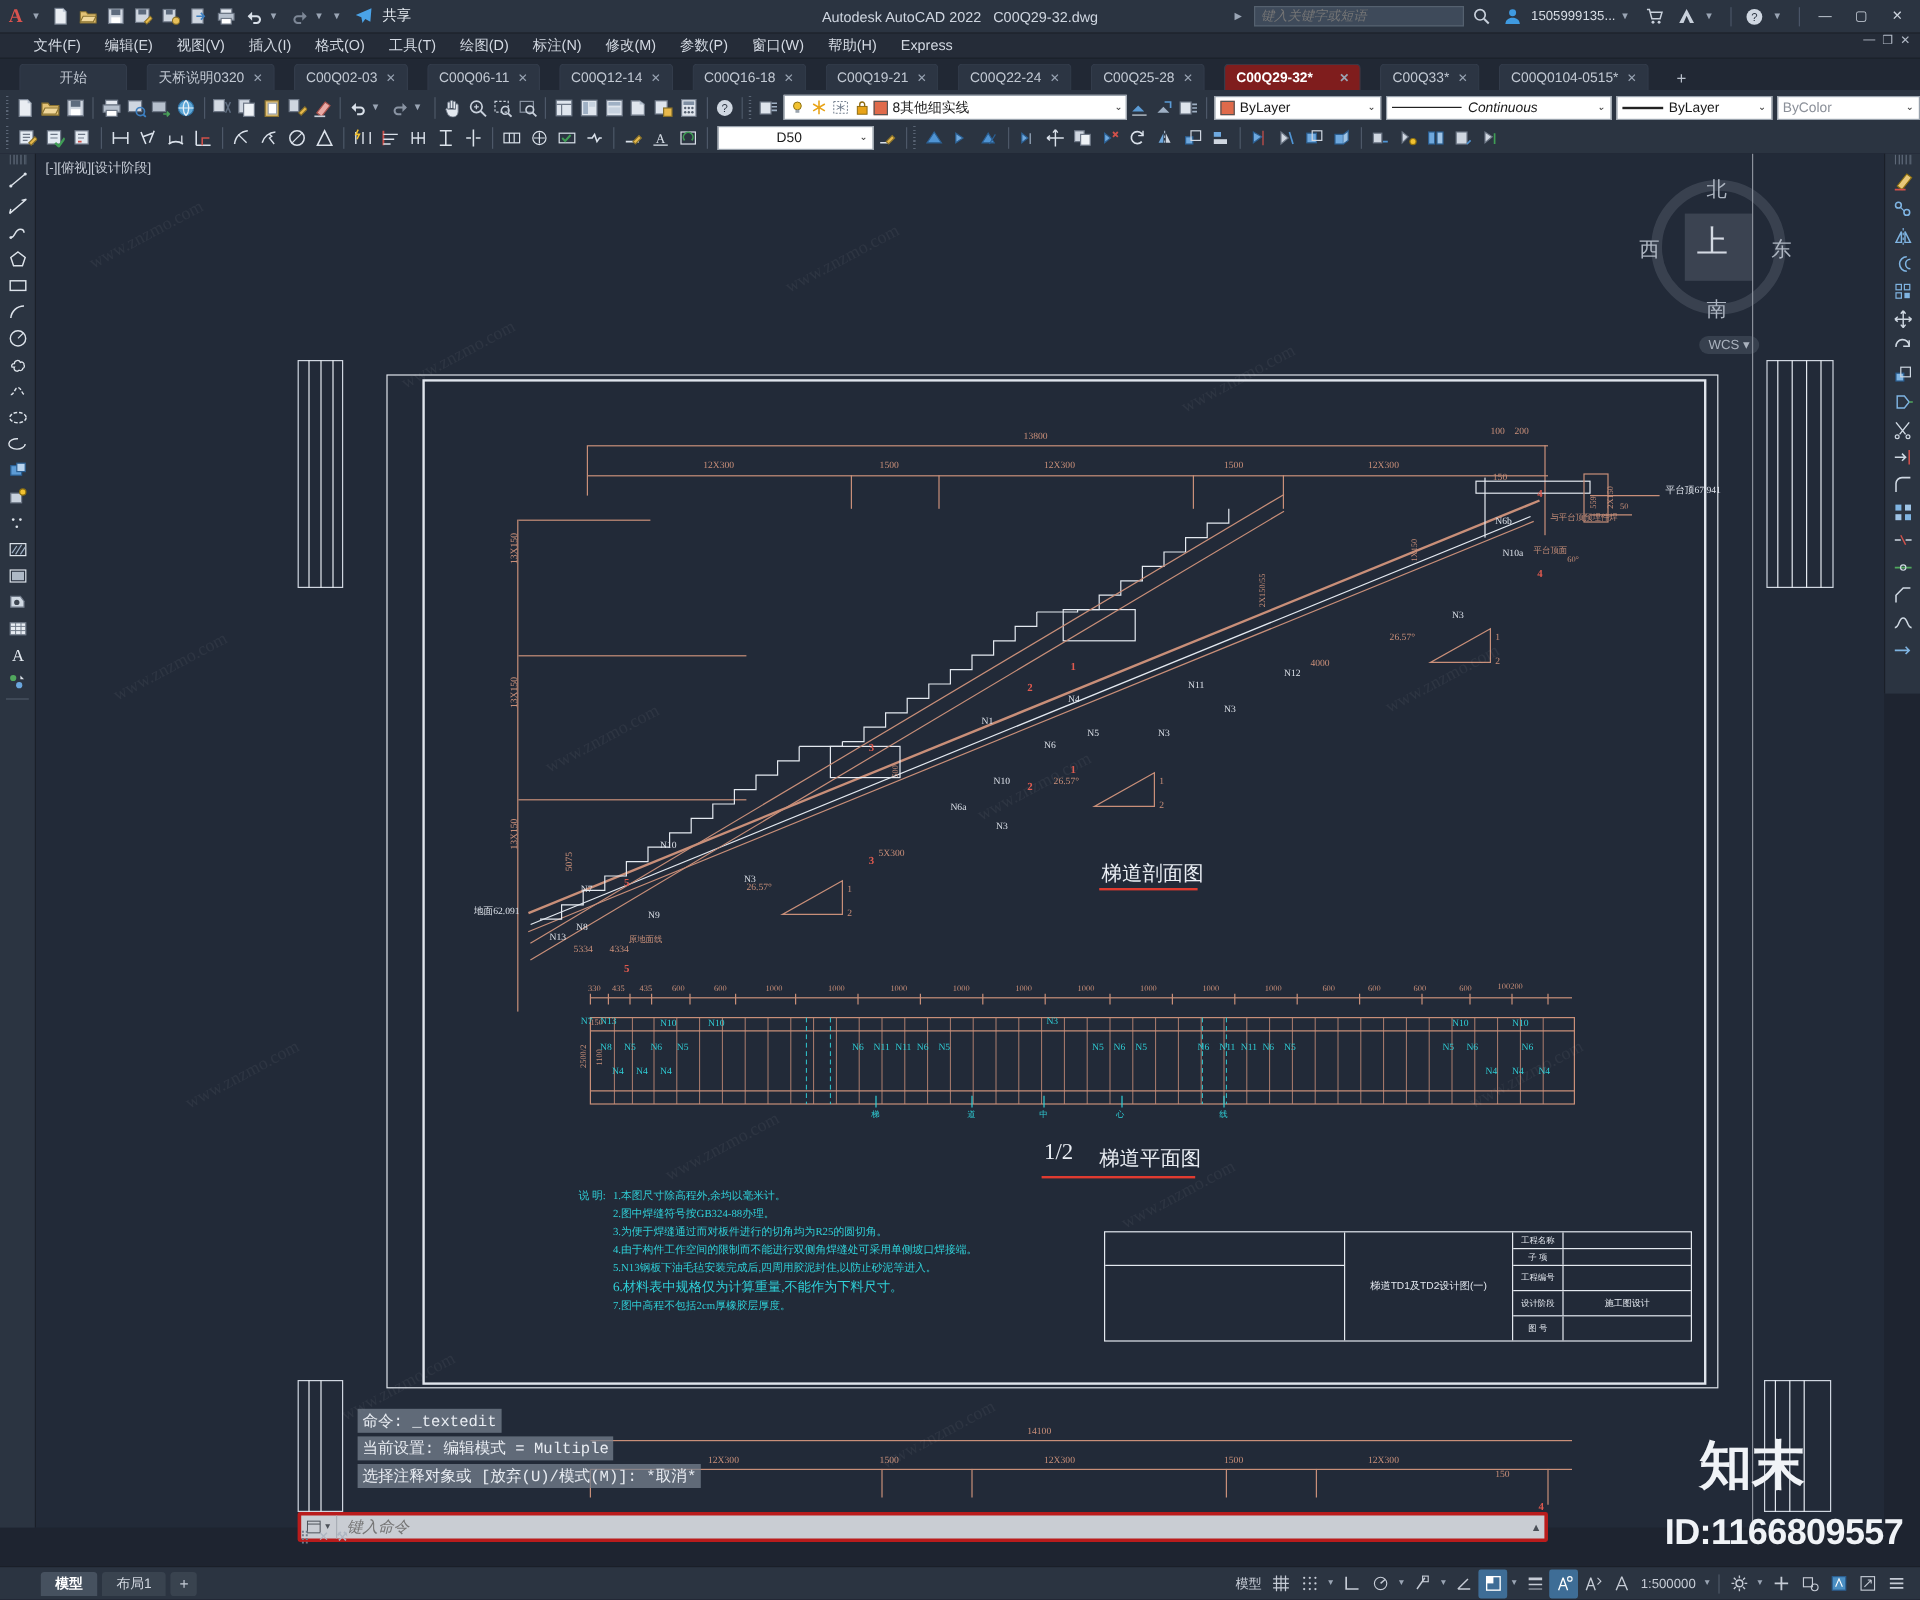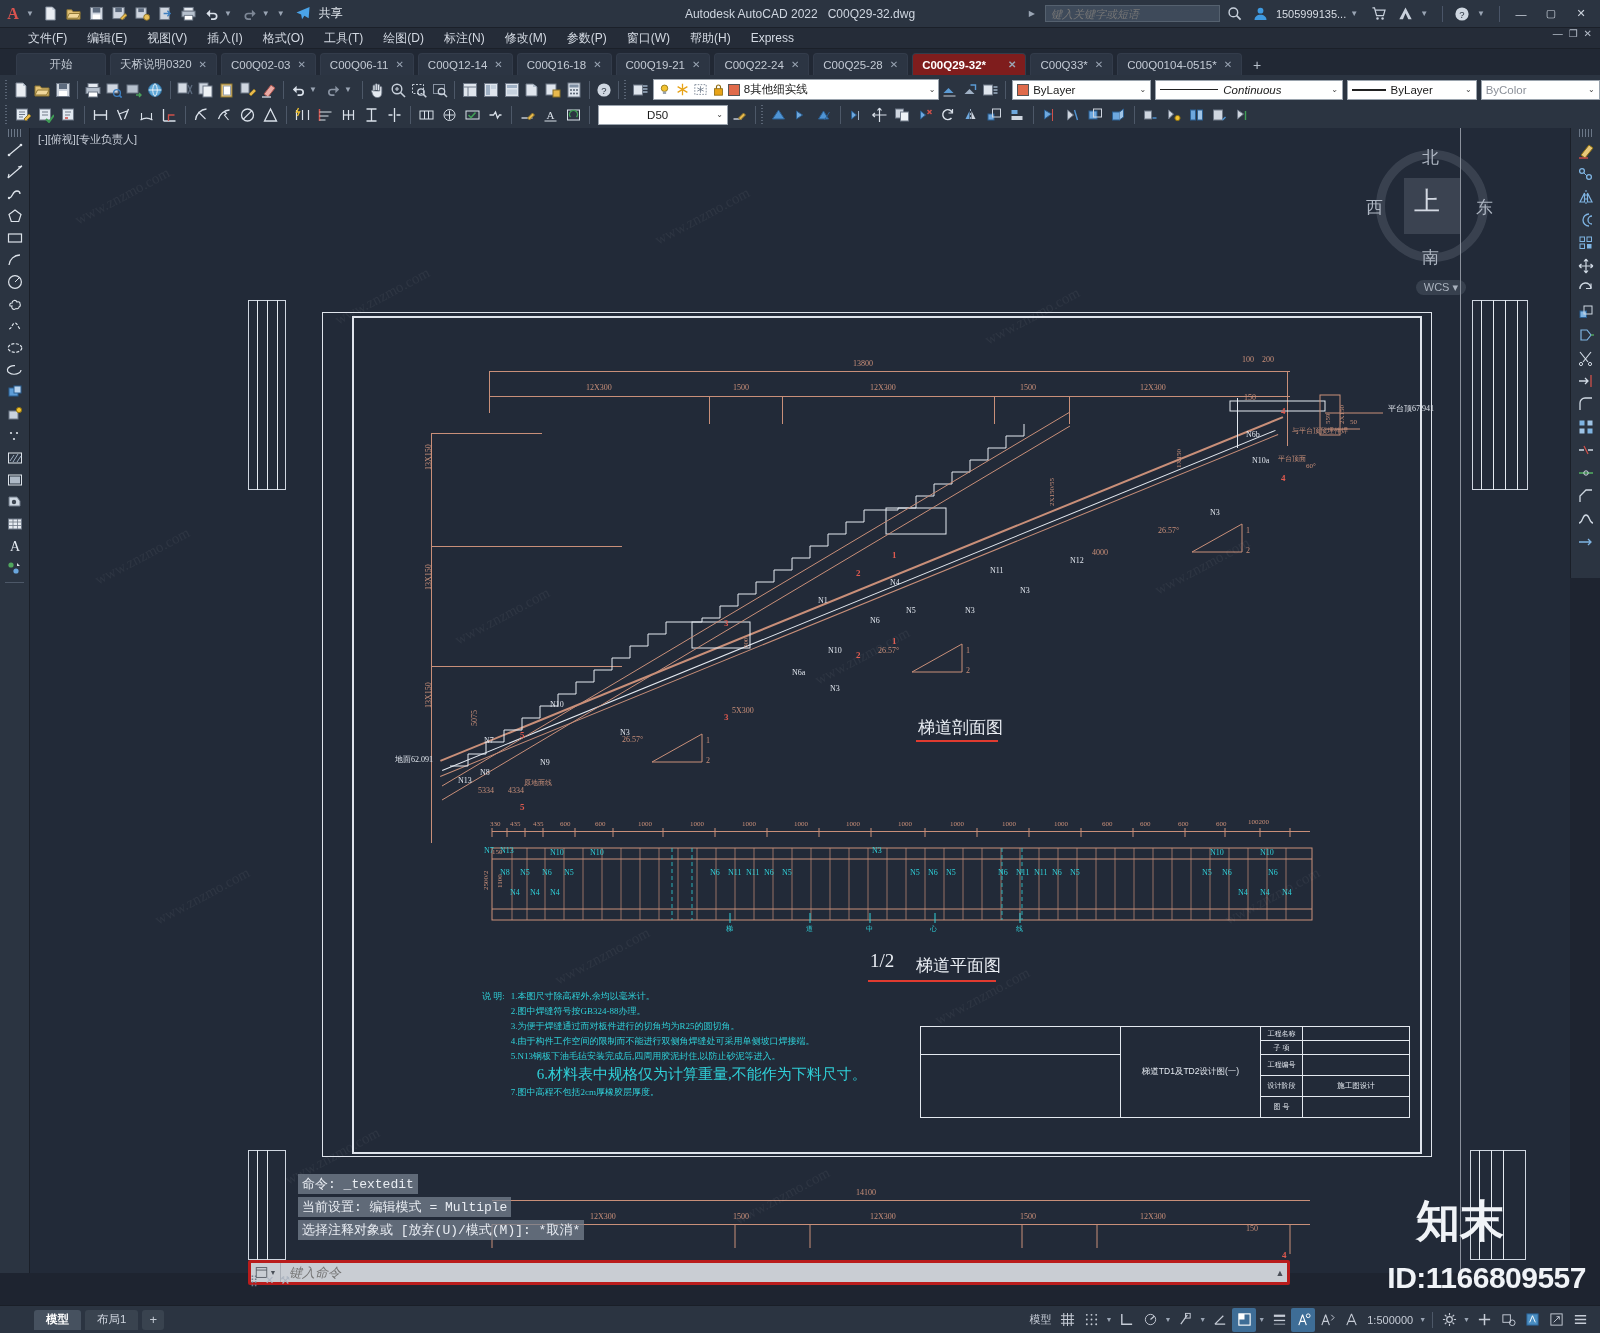--- a/index.html
+++ b/index.html
@@ -48,21 +48,21 @@
   #menubar span { padding:2px 10px; cursor:default; }
 
   
   #filetabs {
     height: 26px; background:#212834; display:flex; align-items:flex-end; padding-left:16px;
     position:relative;
   }
   .ftab {
     height:22px; min-width:40px; display:flex; align-items:center; gap:7px;
     padding:0 9px; font-size:11.5px; color:#c3cad4; background:#2c3543;
-    border-radius:4px 4px 0 0; margin-right:4px; cursor:default;
+    border-radius:4px 4px 0 0; margin-right:16px; cursor:default;
     border:1px solid #333c4b; border-bottom:none;
   }
   .ftab.start { background:#2c3543; min-width:90px; justify-content:center;}
   .ftab.active { background:#7f1d1d; color:#ffffff; font-weight:bold;gap:22px; }
   .ftab .x { font-size:10px; color:#9aa5b4; }
   .ftab-add { width:22px;height:20px;display:flex;align-items:center;justify-content:center;color:#b9c1cc;font-size:14px;}
 
   
   #toolbars { background:#2b3441; border-bottom:1px solid #1a1f28; padding:2px 0 1px 0;}
   .trow { height:25px; display:flex; align-items:center; padding-left:4px; }
@@ -1129,21 +1129,21 @@
       </svg>
     </div>
   <div class="li">
       <svg width="18" height="18" viewBox="0 0 18 18">
         <path d="M2 9h12M11 6l3 3-3 3" stroke="#7fb4e2" fill="none" stroke-width="1.3"></path>
       </svg>
     </div>
 </div>
 
 <div id="canvas">
-  <div id="vplabel">[-][俯视][专业负责人]</div>
+  <div id="vplabel">[-][俯视][设计阶段]</div>
 
   <div class="xhair-v" style="left:1430px;"></div>
 
   <div id="compass">
     <div class="ring"></div>
     <div class="sq"></div>
     <div class="up">上</div>
     <div class="lab" style="left:46px;top:-4px;">北</div>
     <div class="lab" style="left:46px;top:96px;">南</div>
     <div class="lab" style="left:100px;top:46px;">东</div>
@@ -1457,21 +1457,21 @@
     <div class="redline" style="left:838px;top:852px;width:128px;"></div>
 
     <div style="position:absolute;left:452px;top:862px;display:flex;gap:6px;">
       <div class="cytxt" style="position:static;font-size:9px;white-space:nowrap;">说 明:</div>
       <div style="display:flex;flex-direction:column;gap:2px;">
         <div class="cytxt" style="position:static;font-size:9px;">1.本图尺寸除高程外,余均以毫米计。</div>
         <div class="cytxt" style="position:static;font-size:9px;">2.图中焊缝符号按GB324-88办理。</div>
         <div class="cytxt" style="position:static;font-size:9px;">3.为便于焊缝通过而对板件进行的切角均为R25的圆切角。</div>
         <div class="cytxt" style="position:static;font-size:9px;">4.由于构件工作空间的限制而不能进行双侧角焊缝处可采用单侧坡口焊接端。</div>
         <div class="cytxt" style="position:static;font-size:9px;">5.N13钢板下油毛毡安装完成后,四周用胶泥封住,以防止砂泥等进入。</div>
-        <div class="cytxt" style="position:static;font-size:15px;margin-left:26px;">6.材料表中规格仅为计算重量,不能作为下料尺寸。</div>
+        <div class="cytxt" style="position:static;font-size:11px;">6.材料表中规格仅为计算重量,不能作为下料尺寸。</div>
         <div class="cytxt" style="position:static;font-size:9px;">7.图中高程不包括2cm厚橡胶层厚度。</div>
       </div>
     </div>
 
     <div style="position:absolute;left:890px;top:898px;width:490px;height:92px;border:1px solid #e4e9f0;display:flex;font-size:8px;color:#e4e9f0;">
 
       <div style="width:200px;display:flex;flex-direction:column;border-right:1px solid #e4e9f0;">
         <div style="height:28px;border-bottom:1px solid #e4e9f0;display:flex;">
           <div style="flex:1;"></div>
         </div>

